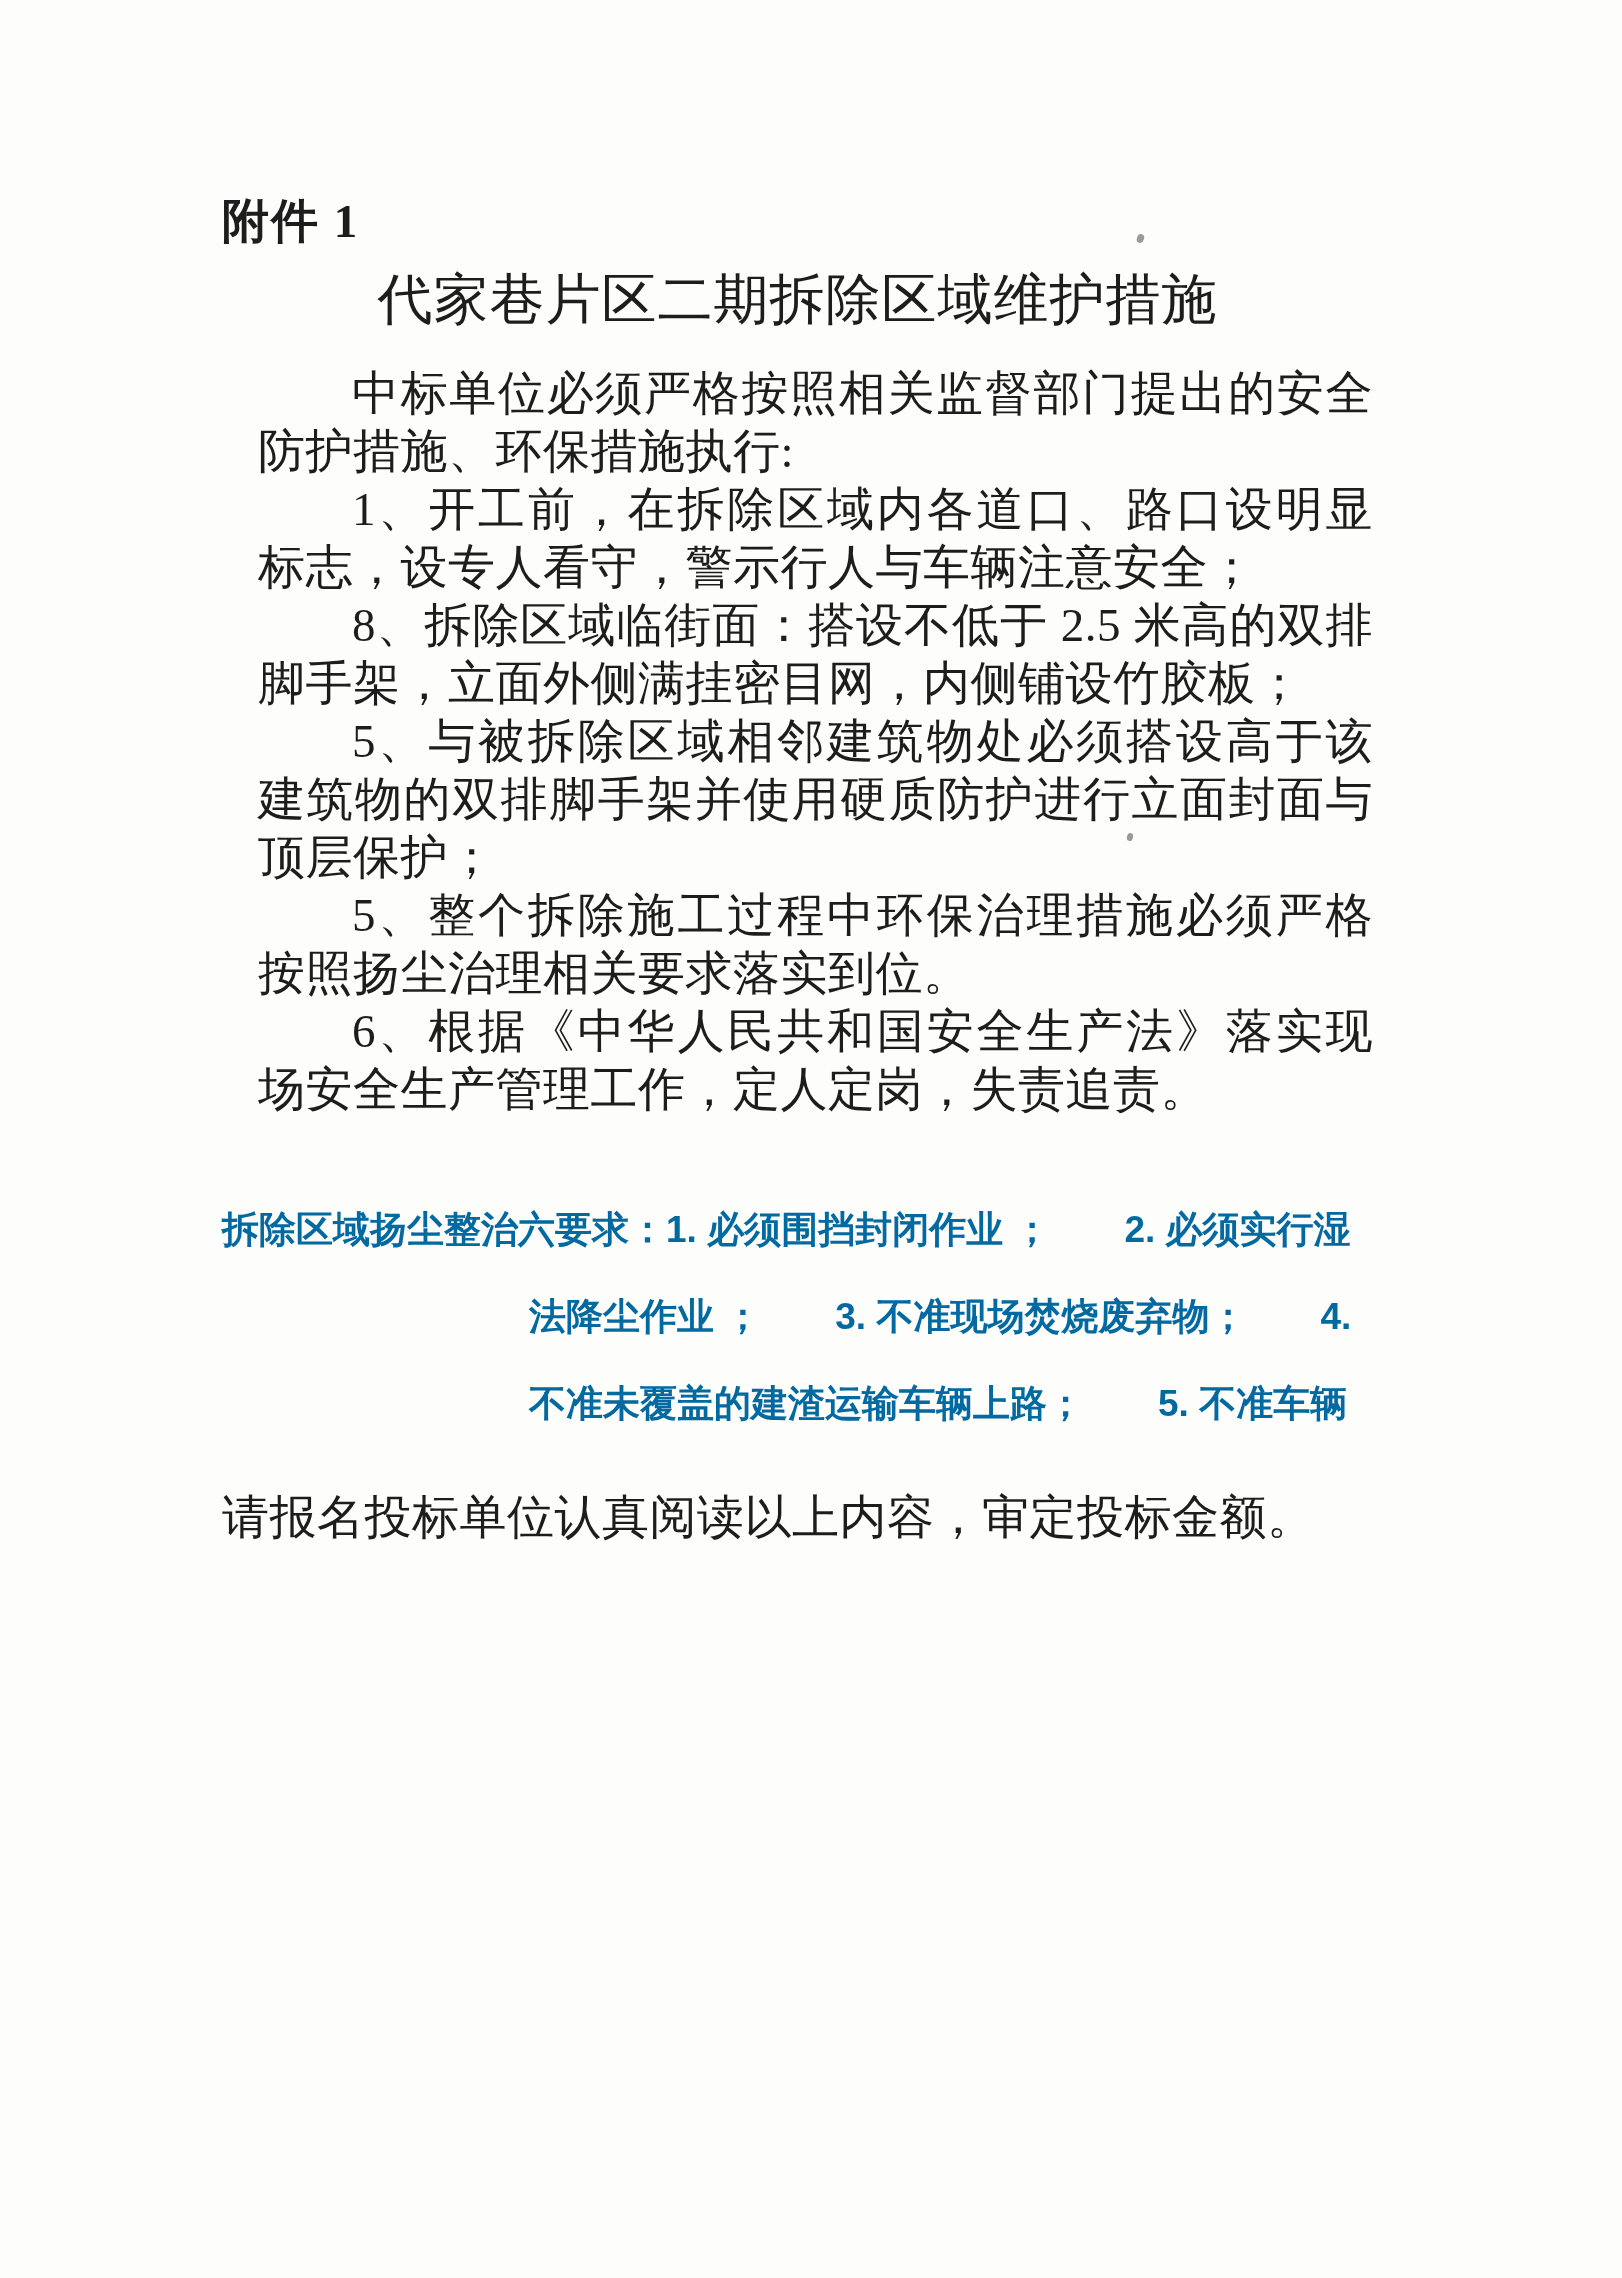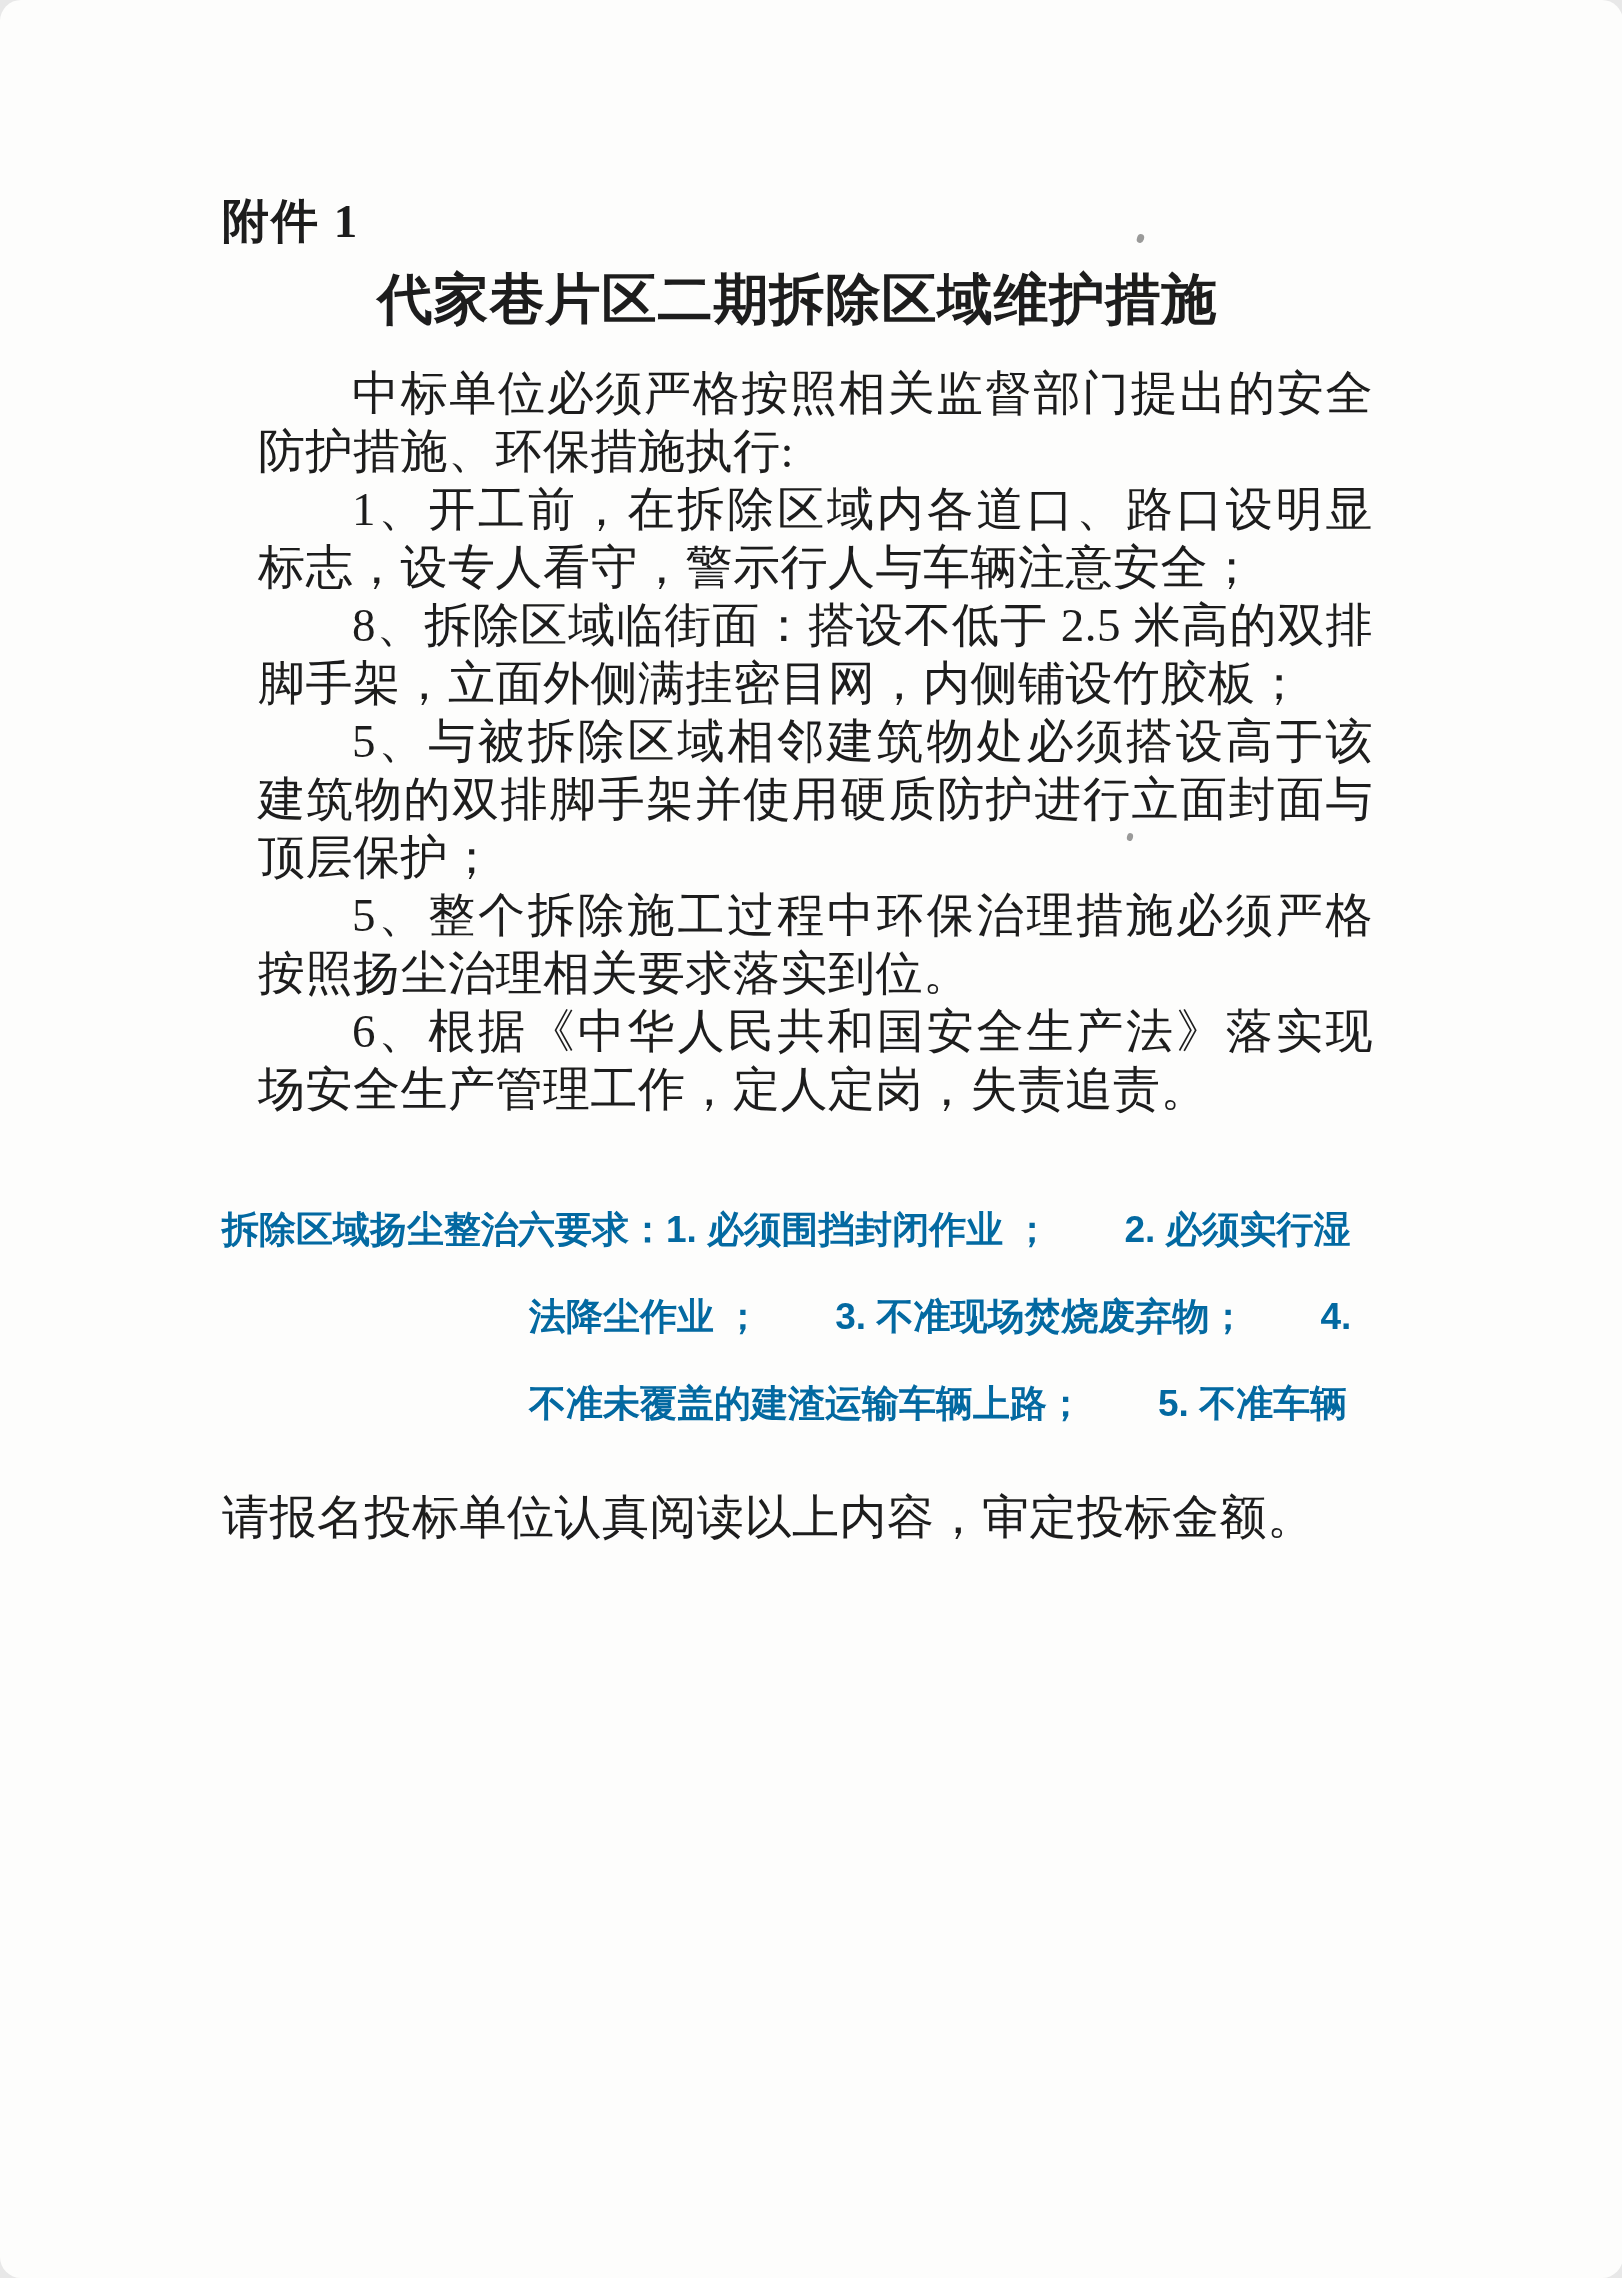--- a/index.html
+++ b/index.html
@@ -9,40 +9,39 @@
   }
   .page {
     position: relative;
     width: 1623px;
     height: 2278px;
     margin: 0 auto;
     background: #fdfdfc;
     overflow: hidden;
     color: #1d1d1d;
     font-family: "Liberation Serif", "DejaVu Serif", serif;
-    border-radius: 21px;
   }
   .content {
     position: absolute;
     left: 222px;
     top: 191px;
     width: 1151px;
   }
   .attachment-label {
     font-size: 47px;
     line-height: 60px;
     letter-spacing: 2px;
     font-weight: 600;
   }
   .doc-title {
     margin-top: 13.7px;
     font-size: 55px;
     line-height: 70px;
     text-align: center;
-    font-weight: 700;
+    font-weight: 400;
     letter-spacing: 1px;
   }
   .body-block {
     margin-top: 29px;
   }
   .body-par {
     font-size: 47px;
     line-height: 58px;
     text-align: justify;
     text-align-last: left;

